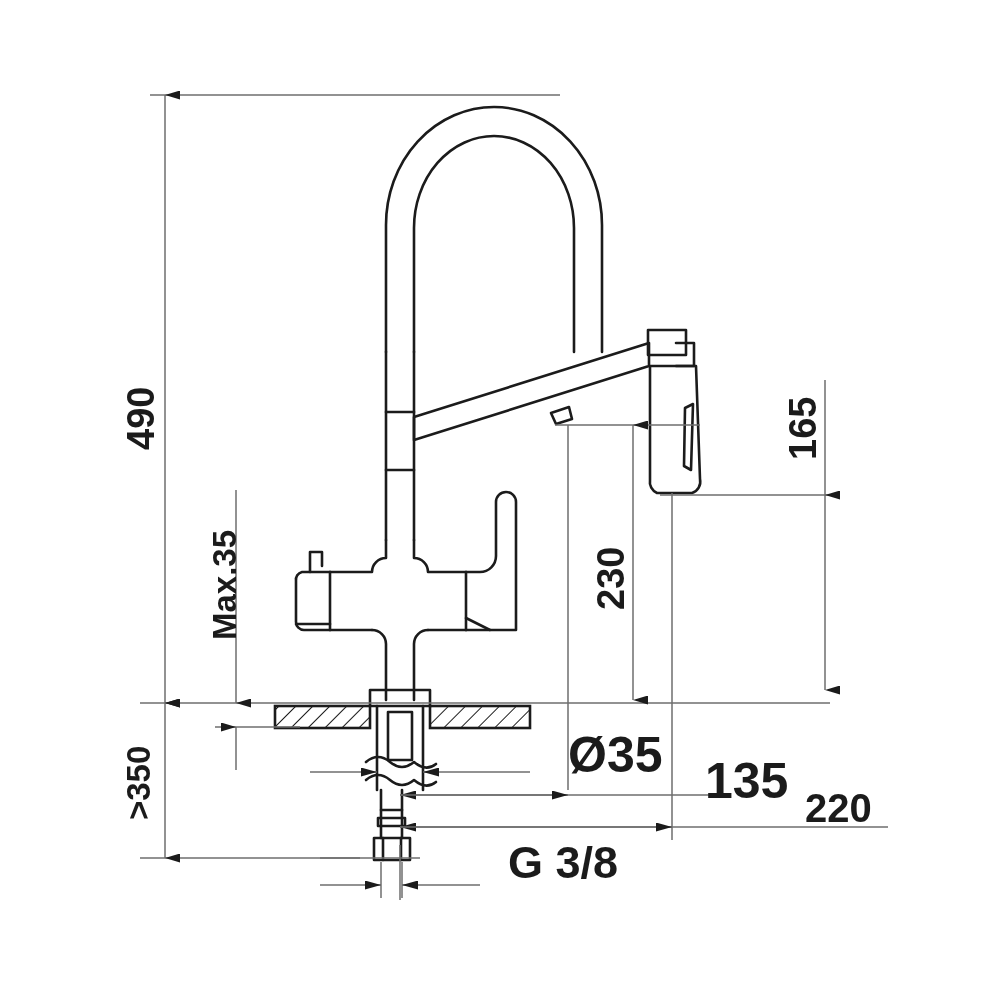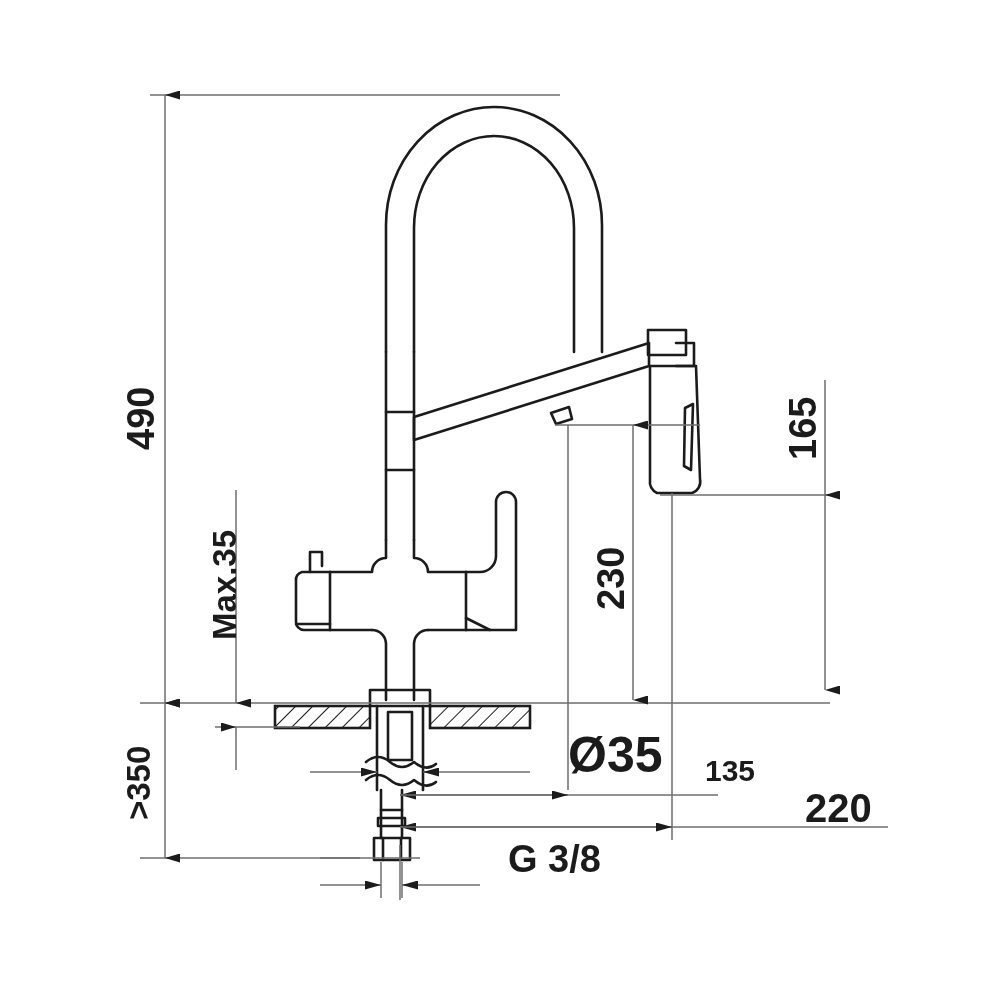--- a/index.html
+++ b/index.html
@@ -149,19 +149,19 @@
   <div class="dimlabel vert" style="left:208px;top:640px;font-size:33px;">Max.35</div>
 
   <div class="dimlabel vert" style="left:122px;top:820px;font-size:33px;">&gt;350</div>
 
   <div class="dimlabel vert" style="left:592px;top:610px;font-size:38px;">230</div>
 
   <div class="dimlabel vert" style="left:784px;top:460px;font-size:38px;">165</div>
 
   <div class="dimlabel" style="left:568px;top:730px;font-size:50px;">Ø35</div>
 
-  <div class="dimlabel" style="left:705px;top:756px;font-size:30px;">135</div>
+  <div class="dimlabel" style="left:705px;top:756px;font-size:50px;">135</div>
 
   <div class="dimlabel" style="left:805px;top:788px;font-size:40px;">220</div>
 
-  <div class="dimlabel" style="left:508px;top:840px;font-size:38px;">G 3/8</div>
+  <div class="dimlabel" style="left:508px;top:840px;font-size:45px;">G 3/8</div>
 
 </div>
 
 </body></html>

